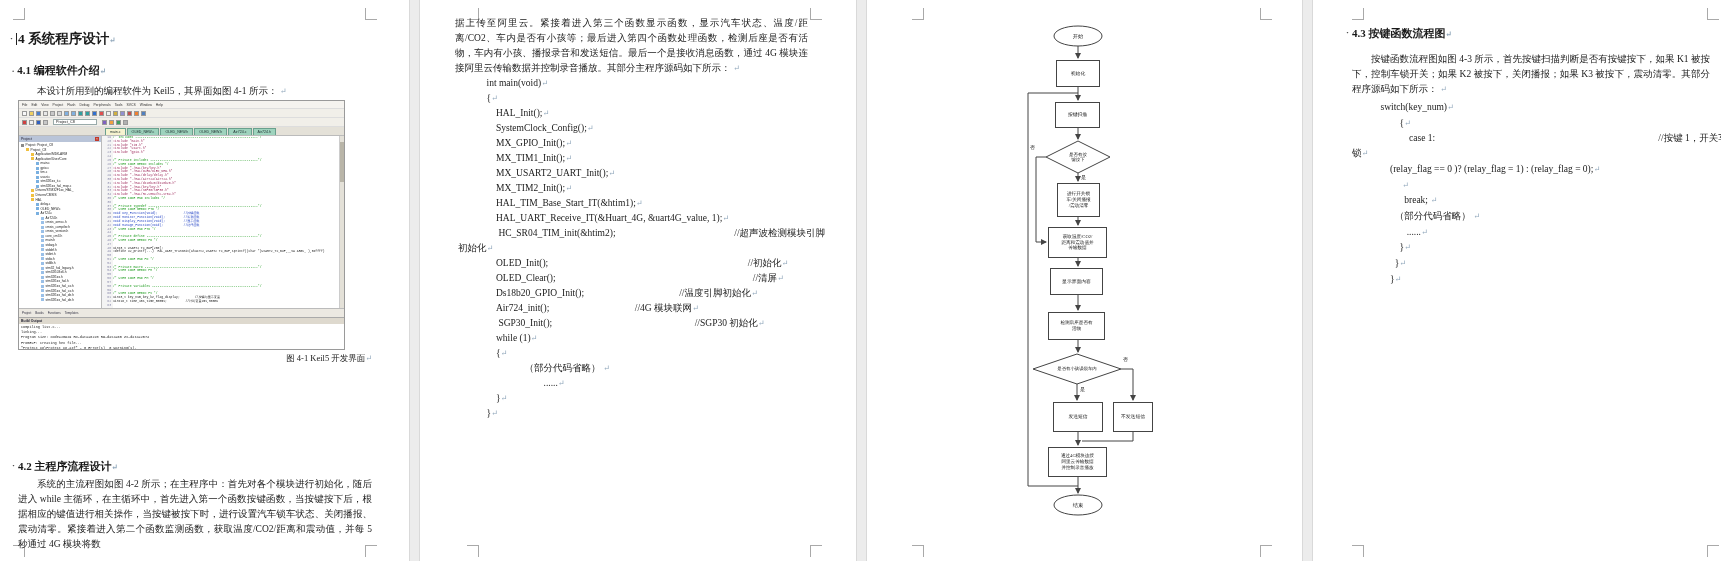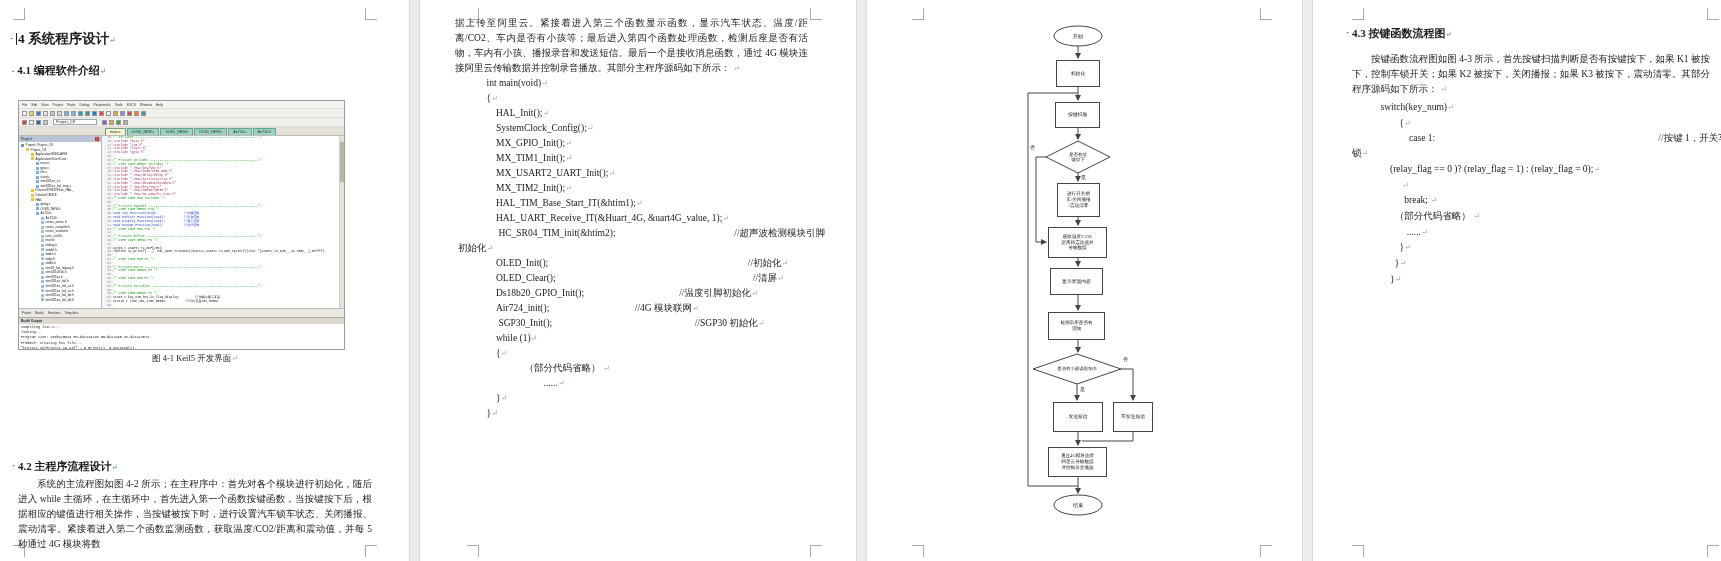--- a/index.html
+++ b/index.html
@@ -81,20 +81,23 @@
   <div class="page" style="left:0;width:409px;">
     <div class="crop tl" style="left:13px;top:8px;"></div>
     <div class="crop tr" style="left:365px;top:8px;"></div>
     <div class="crop bl" style="left:13px;top:545px;"></div>
     <div class="crop br" style="left:365px;top:545px;"></div>
 
     <div class="h1" style="left:10px;top:30px;"><span class="odot">·</span><span class="caret"></span><span class="rich">4  系统程序设计<span class="pmark">↵</span></span></div>
 
     <div class="h2" style="left:12px;top:63px;"><span class="odot">.</span><span class="rich">4.1 编程软件介绍<span class="pmark">↵</span></span></div>
 
+    <div class="body-p" style="left:18px;top:84px;width:354px;">
+        <span class="rich" style="display:block;text-indent:2em;">本设计所用到的编程软件为 Keil5，其界面如图 4-1 所示： <span class="pmark">↵</span></span>
+      </div>
 
     <div class="ide">
       <div class="ide-menu">
 
       <span class="mi">File</span>
           <span class="mi">Edit</span>
           <span class="mi">View</span>
           <span class="mi">Project</span>
           <span class="mi">Flash</span>
           <span class="mi">Debug</span>
@@ -364,21 +367,21 @@
       <div class="build-out">
 
       <div class="bline">compiling list.c...</div>
           <div class="bline">linking...</div>
           <div class="bline">Program Size: Code=20929 RO-data=6220 RW-data=60 ZI-data=2074</div>
           <div class="bline">FromELF: creating hex file...</div>
           <div class="bline">"Project_C8\Project_C8.axf" - 0 Error(s), 0 Warning(s).</div>
         </div>
     </div>
 
-    <div class="caption" style="left:18px;top:353px;width:354px;"><span class="rich">图 4-1 Keil5 开发界面<span class="pmark">↵</span></span></div>
+    <div class="caption" style="left:18px;top:353px;width:354px;text-align:right;"><span class="rich">图 4-1 Keil5 开发界面<span class="pmark">↵</span></span></div>
 
 
     <div class="h2" style="left:12px;top:459px;"><span class="odot">·</span><span class="rich">4.2 主程序流程设计<span class="pmark">↵</span></span></div>
 
     <div class="body-p indent" style="left:18px;top:477px;width:354px;"><span class="rich">系统的主流程图如图 4-2 所示；在主程序中：首先对各个模块进行初始化，随后进入 while 主循环，在主循环中，首先进入第一个函数按键函数，当按键按下后，根据相应的键值进行相关操作，当按键被按下时，进行设置汽车锁车状态、关闭播报、震动清零。紧接着进入第二个函数监测函数，获取温度/CO2/距离和震动值，并每 5 秒通过 4G 模块将数</span></div>
   </div>
 
   <div class="gap" style="left:409px;"></div>
 
   <div class="page" style="left:420px;width:436px;">

